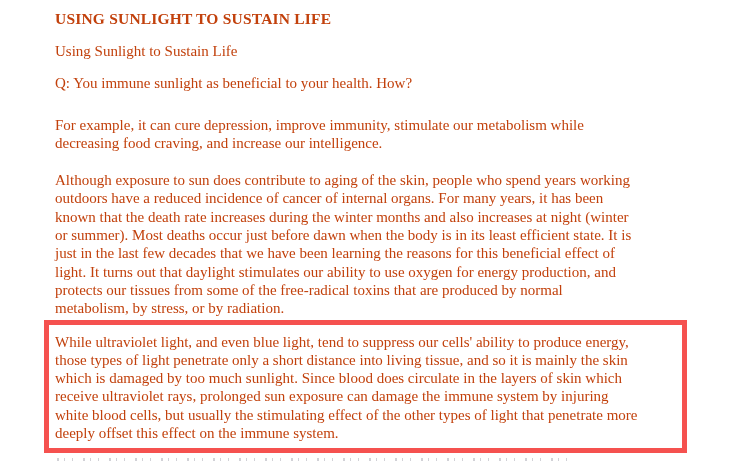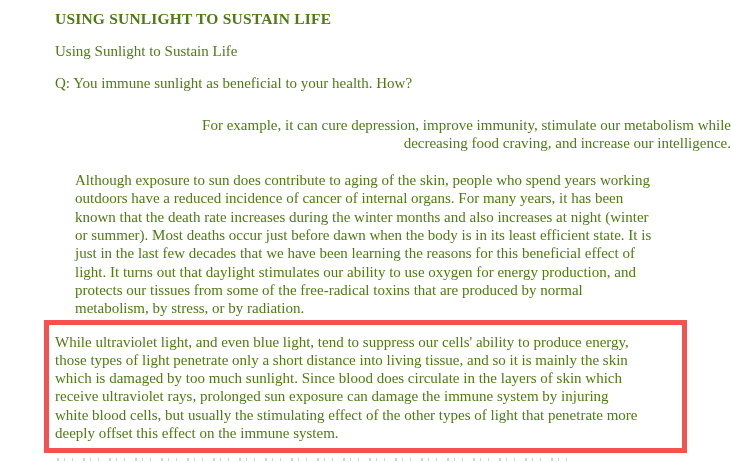--- a/index.html
+++ b/index.html
@@ -7,35 +7,35 @@
     position: relative;
     width: 731px;
     height: 463px;
     background: #ffffff;
     overflow: hidden;
     box-sizing: border-box;
     padding: 9px 0 0 55px;
     font-family: "Liberation Serif", "DejaVu Serif", serif;
     font-size: 15px;
     line-height: 18.3px;
-    color: #4d7c0f;
+    color: #c2410c;
   }
   .doc-title {
     margin: 0 0 14px 0;
     font-size: 15.5px;
     font-weight: bold;
     line-height: 19px;
     letter-spacing: 0.2px;
     white-space: nowrap;
   }
   .doc-line { margin: 0 0 14px 0; white-space: nowrap; }
   .doc-question { margin: 0 0 23px 0; white-space: nowrap; }
   .doc-para { margin: 0; white-space: nowrap; }
-  .doc-para.p1 { margin-bottom: 19px; text-align: right; }
-  .doc-para.p2 { margin-bottom: 2px; margin-left: 20px; }
+  .doc-para.p1 { margin-bottom: 19px; }
+  .doc-para.p2 { margin-bottom: 2px; }
   .highlight-box {
     margin-left: -11px;
     width: 643px;
     box-sizing: border-box;
     border: 5px solid #f5514f;
     padding: 8px 8px 6px 6px;
     background: transparent;
   }
   .highlight-box p { margin: 0; white-space: nowrap; }
   .clipped-line {

